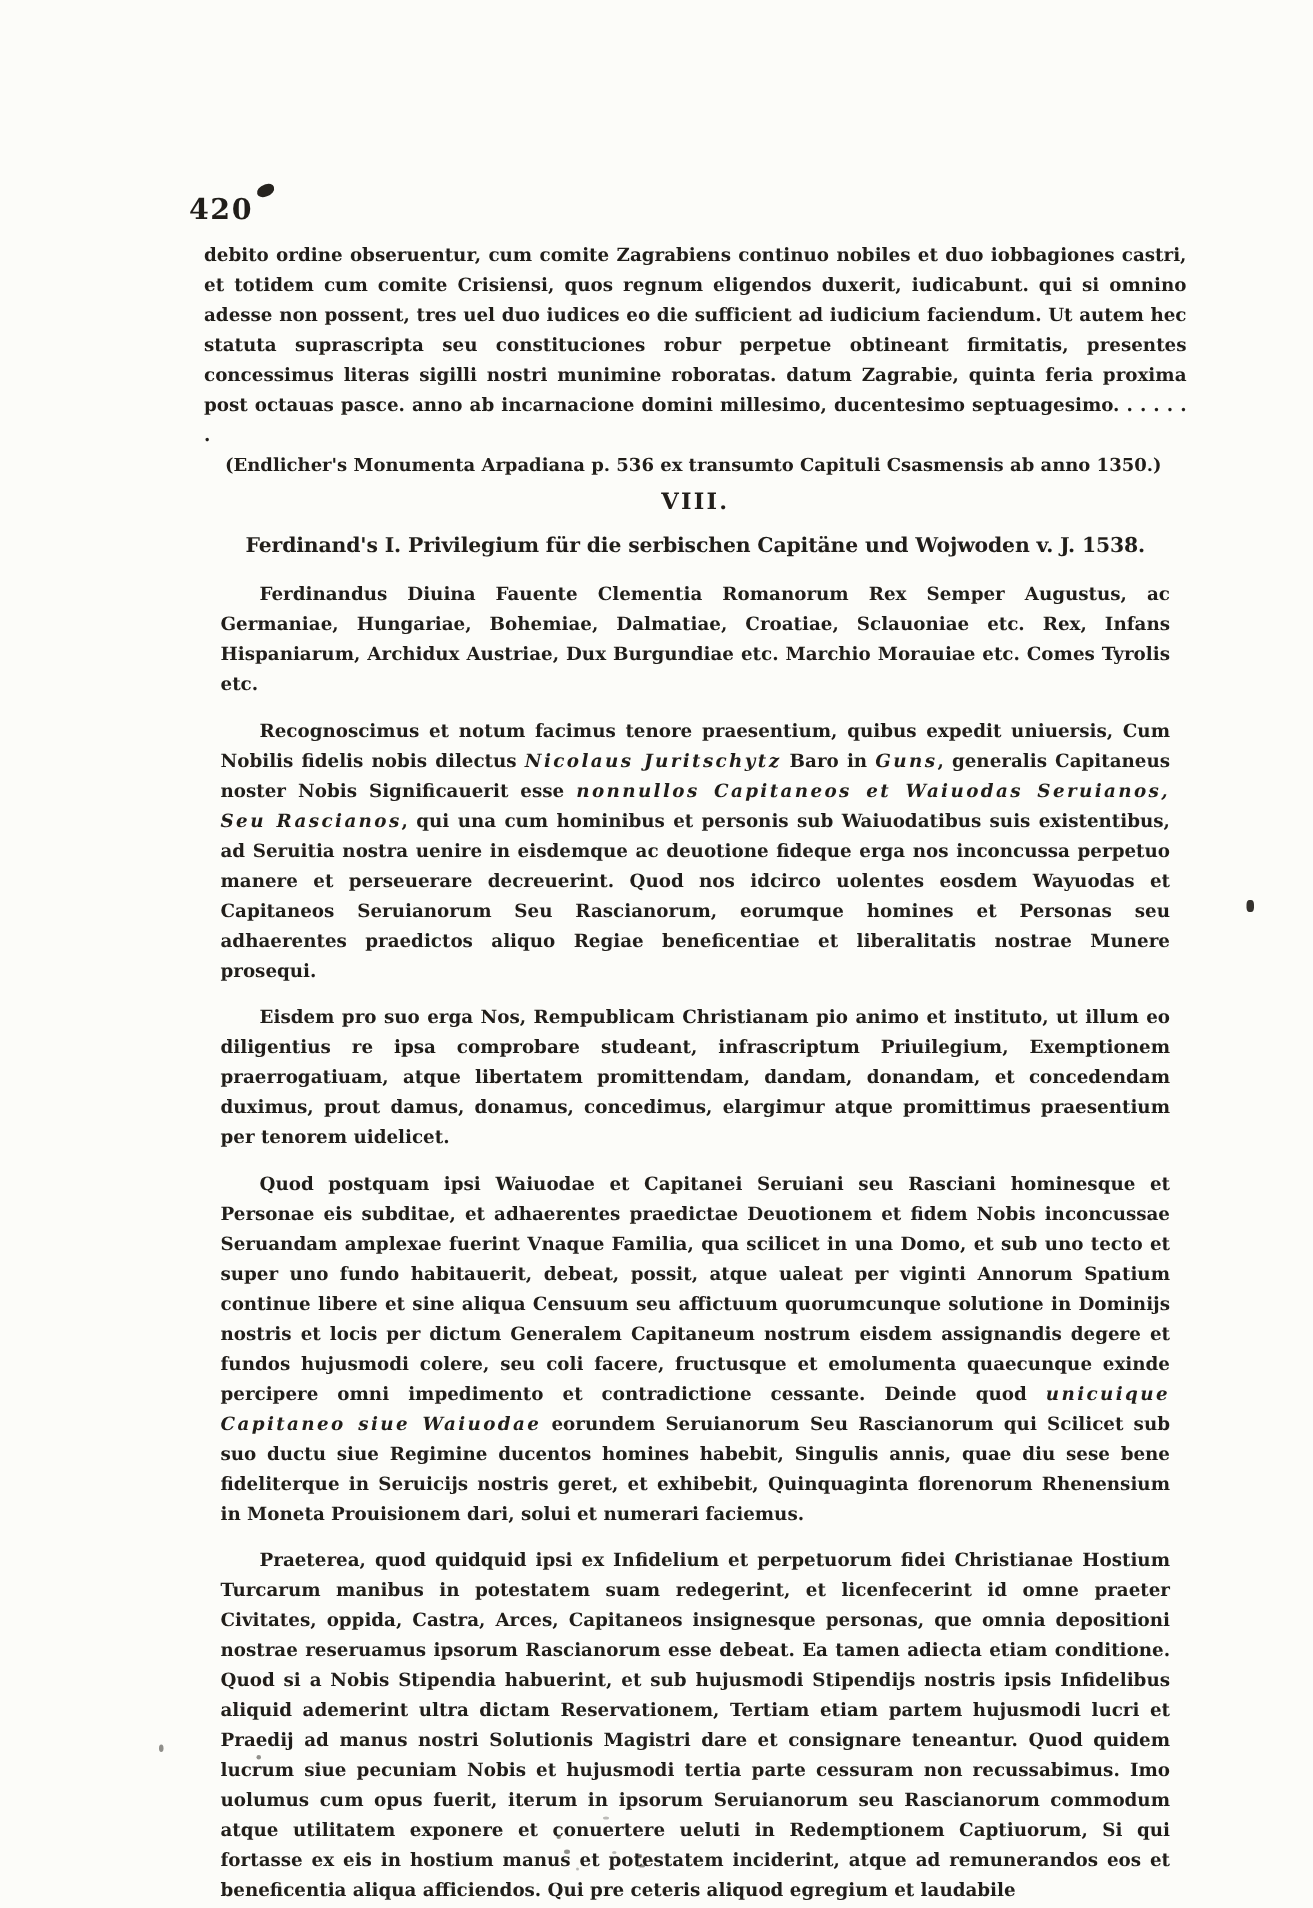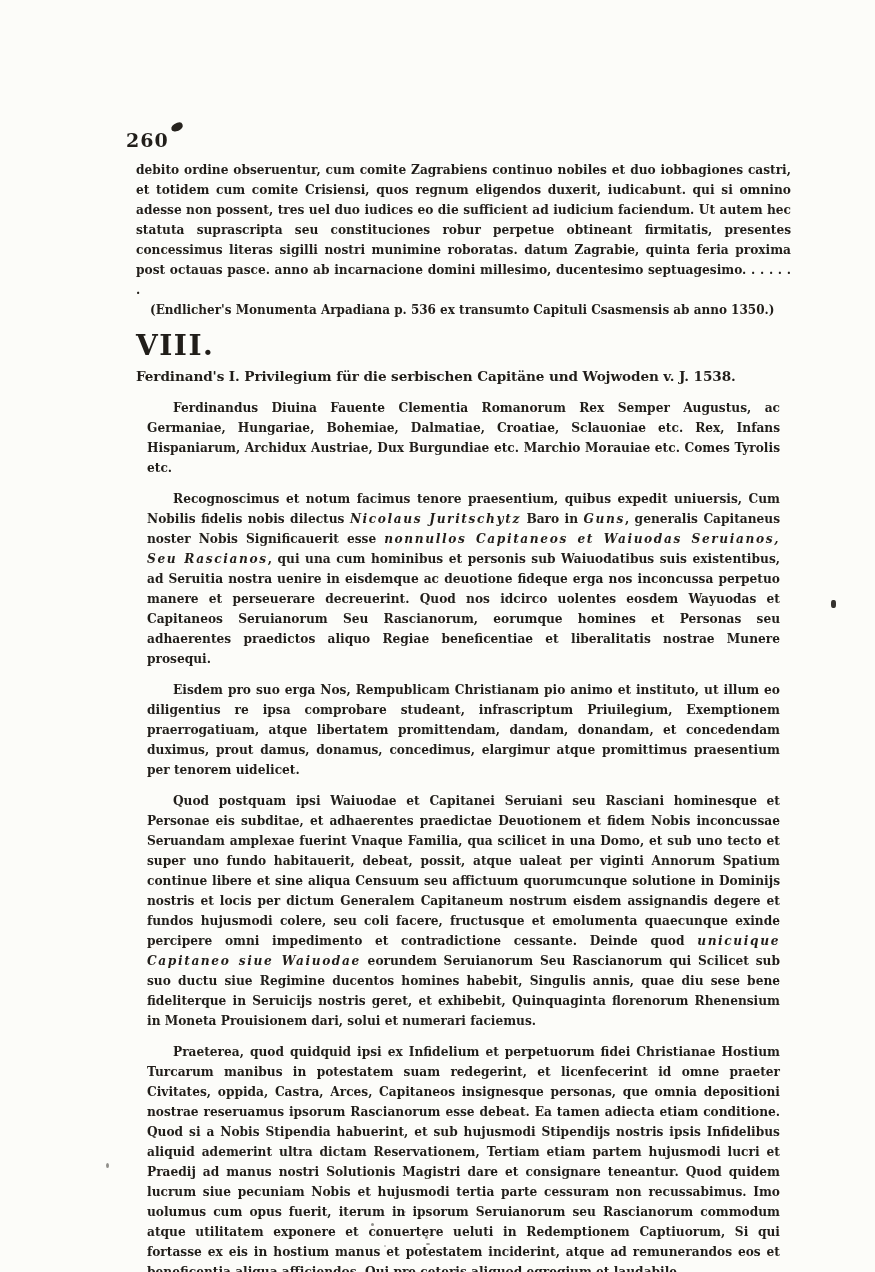--- a/index.html
+++ b/index.html
@@ -21,25 +21,25 @@
   .textcol {
     position:absolute; left:136px; top:160px; width:655px;
     font-size:12.2px; line-height:20px; text-align:justify;
   }
   .intro { margin:0; text-indent:0; }
   .citation {
     margin:0; text-indent:14px; font-size:12px;
     white-space:nowrap; text-align:left;
   }
   .sec-num {
-    margin:16px 0 2px 0; text-align:left;
-    font-size:28px; letter-spacing:1.5px; font-weight:700;
+    margin:4px 0 2px 0; text-align:center;
+    font-size:15px; letter-spacing:1.5px; font-weight:700;
   }
   .sec-title {
-    margin:10px 0 12px 0; 
+    margin:10px 0 12px 0; text-align:center;
     font-size:13.6px; letter-spacing:-0.1px; white-space:nowrap; font-weight:700;
   }
   .body-par { margin:11px; text-indent:26px; }
   .sperr { letter-spacing:1.6px;font-style:italic; }
   .speck { position:absolute; background:rgba(55,52,48,.55); border-radius:50%; }
   .sp1  { left:831px; top:600px;  width:5px; height:8px; background:#35322e; border-radius:40%; }
   .sp2  { left:106px; top:1163px; width:3px; height:5px; }
   .sp3  { left:171px; top:1170px; width:3px; height:3px; }
   .sp4  { left:402px; top:1211px; width:4px; height:2px; opacity:.6; }
   .sp5  { left:371px; top:1223px; width:3px; height:3px; }
@@ -47,21 +47,21 @@
   .sp7  { left:408px; top:1234px; width:3px; height:2px; opacity:.6; }
   .sp8  { left:425px; top:1236px; width:3px; height:3px; }
   .sp9  { left:426px; top:1243px; width:4px; height:2px; }
   .sp10 { left:384px; top:1245px; width:2px; height:2px; opacity:.6; }
 </style>
 </head>
 <body>
 
 <div class="page">
   <div class="ink-blot"></div>
-  <div class="page-number">260</div>
+  <div class="page-number">420</div>
 
   <div class="textcol">
     <p class="intro">debito ordine obseruentur, cum comite Zagrabiens continuo nobiles et duo iobbagiones castri, et totidem cum comite Crisiensi, quos regnum eligendos duxerit, iudicabunt. qui si omnino adesse non possent, tres uel duo iudices eo die sufficient ad iudicium faciendum. Ut autem hec statuta suprascripta seu constituciones robur perpetue obtineant firmitatis, presentes concessimus literas sigilli nostri munimine roboratas. datum Zagrabie, quinta feria proxima post octauas pasce. anno ab incarnacione domini millesimo, ducentesimo septuagesimo. . . . .  . .</p>
     <p class="citation">(Endlicher's Monumenta Arpadiana p. 536 ex transumto Capituli Csasmensis ab anno 1350.)</p>
     <div class="sec-num">VIII.</div>
     <div class="sec-title">Ferdinand's I. Privilegium für die serbischen Capitäne und Wojwoden v. J. 1538.</div>
     <div>
         <p class="body-par"><span>Ferdinandus Diuina Fauente Clementia Romanorum Rex Semper Augustus, ac Germaniae, Hungariae, Bohemiae, Dalmatiae, Croatiae, Sclauoniae etc. Rex, Infans Hispaniarum, Archidux Austriae, Dux Burgundiae etc. Marchio Morauiae etc. Comes Tyrolis etc.</span></p>
         <p class="body-par"><span>Recognoscimus et notum facimus tenore praesentium, quibus expedit uniuersis, Cum Nobilis fidelis nobis dilectus </span><span class="sperr">Nicolaus Juritschytz</span><span> Baro in </span><span class="sperr">Guns</span><span>, generalis Capitaneus noster Nobis Significauerit esse </span><span class="sperr">nonnullos Capitaneos et Waiuodas Seruianos, Seu Rascianos</span><span>, qui una cum hominibus et personis sub Waiuodatibus suis existentibus, ad Seruitia nostra uenire in eisdemque ac deuotione fideque erga nos inconcussa perpetuo manere et perseuerare decreuerint. Quod nos idcirco uolentes eosdem Wayuodas et Capitaneos Seruianorum Seu Rascianorum, eorumque homines et Personas seu adhaerentes praedictos aliquo Regiae beneficentiae et liberalitatis nostrae Munere prosequi.</span></p>
         <p class="body-par"><span>Eisdem pro suo erga Nos, Rempublicam Christianam pio animo et instituto, ut illum eo diligentius re ipsa comprobare studeant, infrascriptum Priuilegium, Exemptionem praerrogatiuam, atque libertatem promittendam, dandam, donandam, et concedendam duximus, prout damus, donamus, concedimus, elargimur atque promittimus praesentium per tenorem uidelicet.</span></p>

